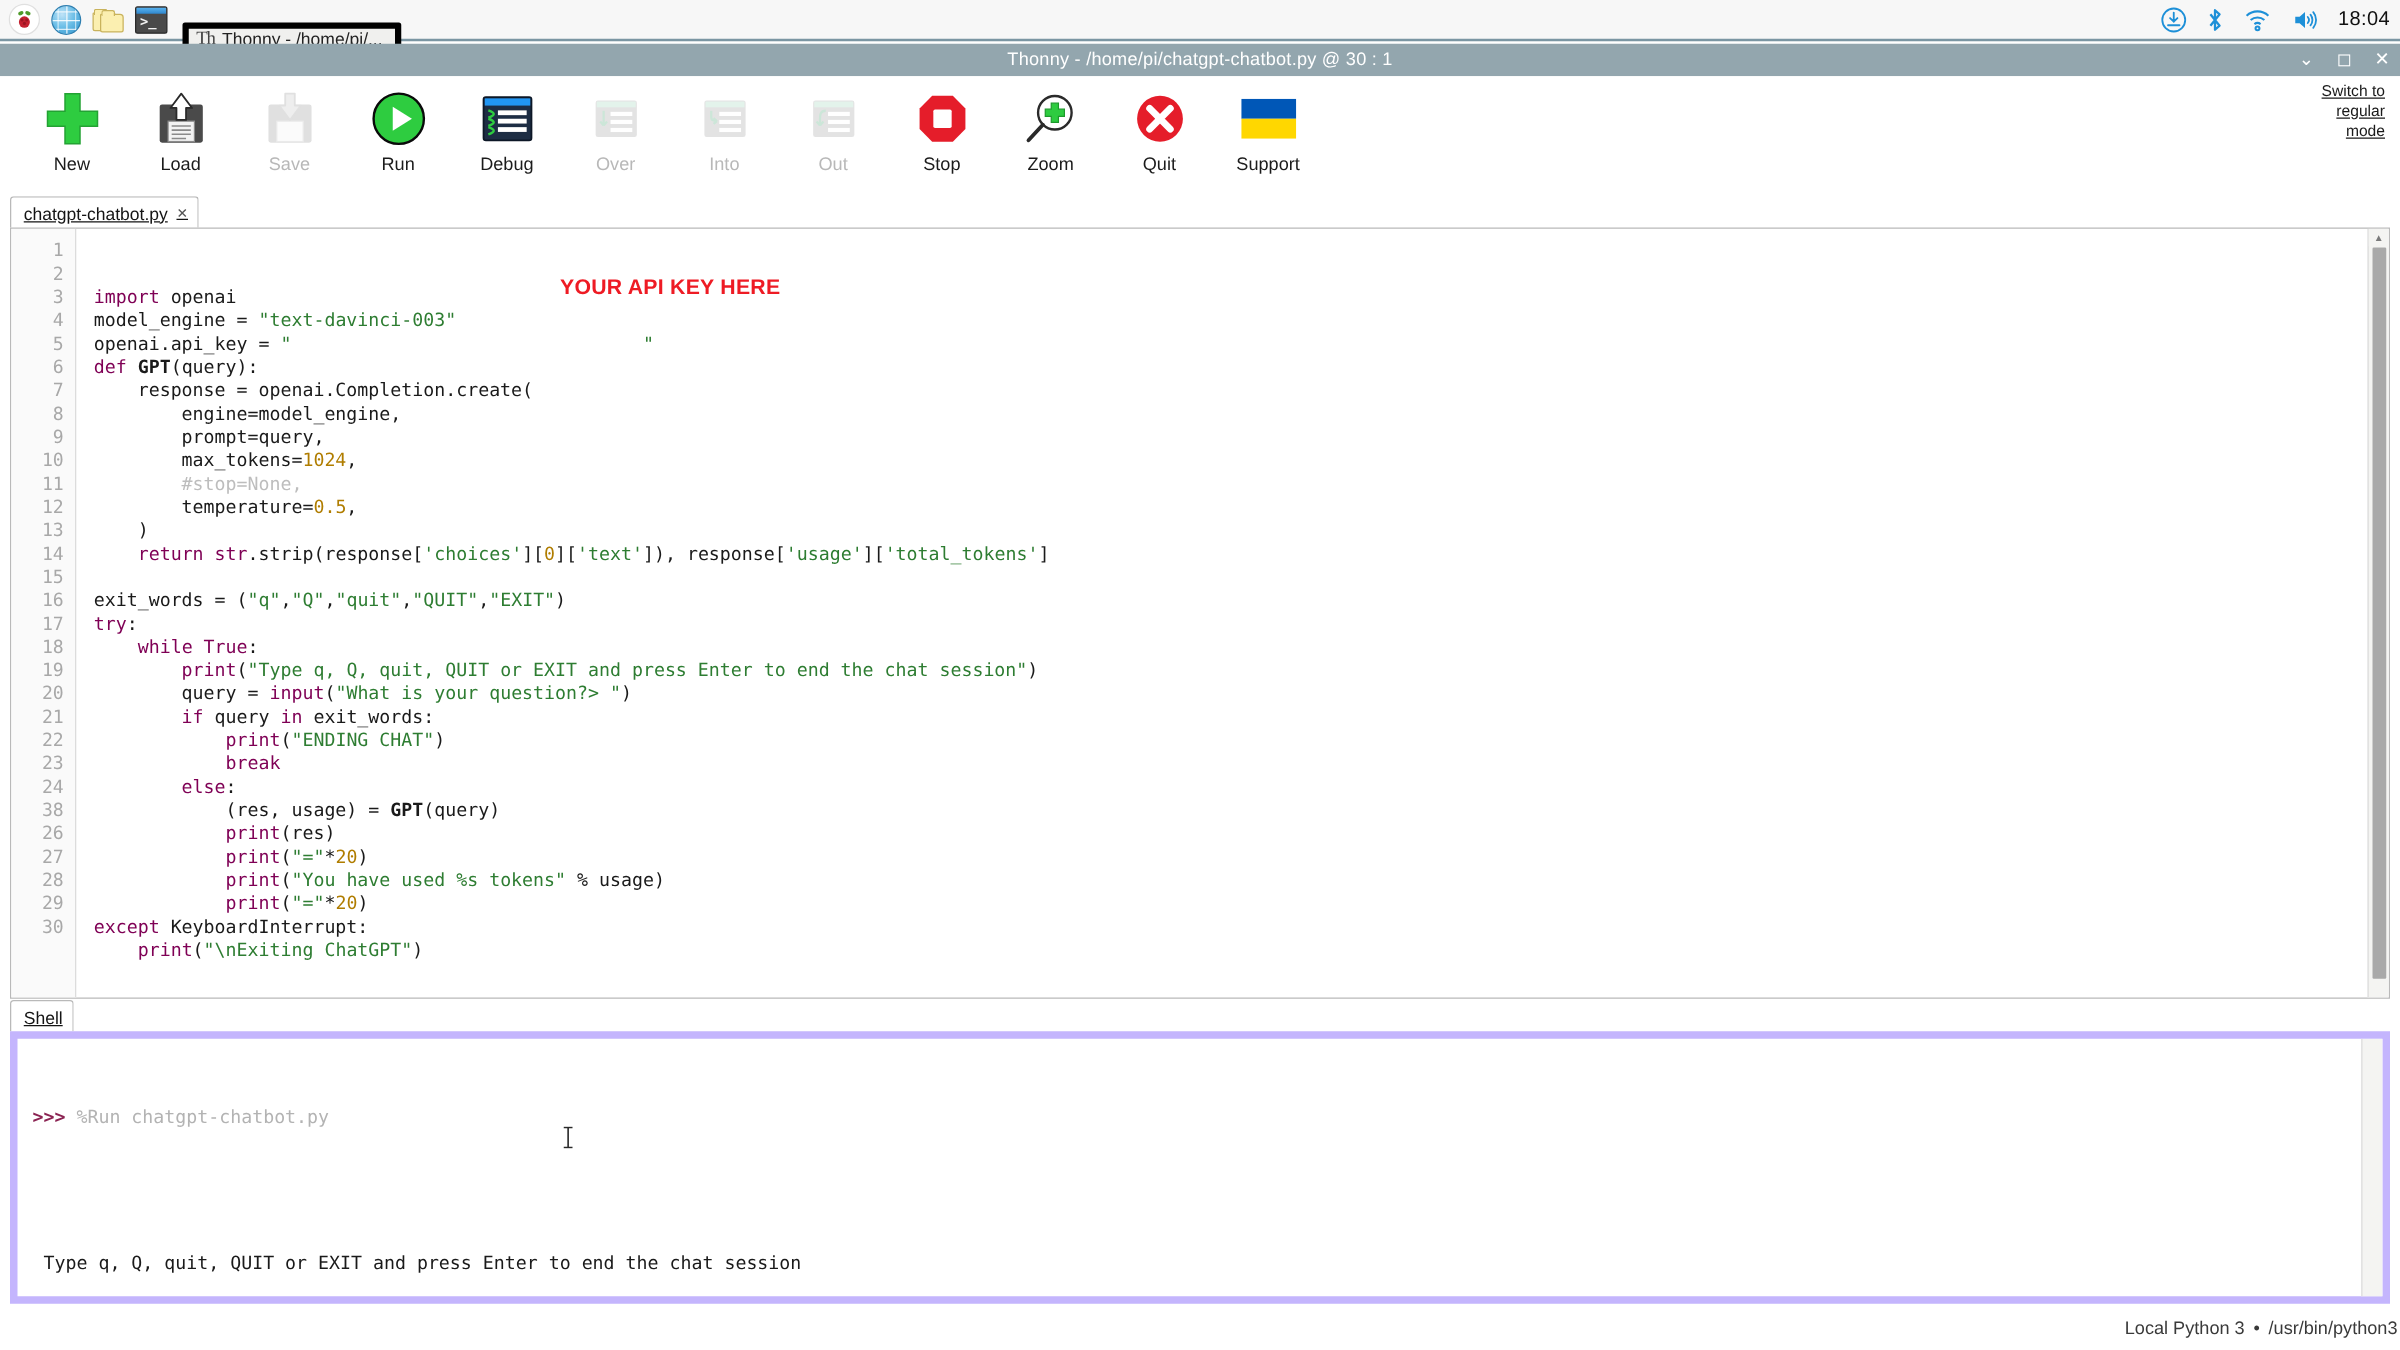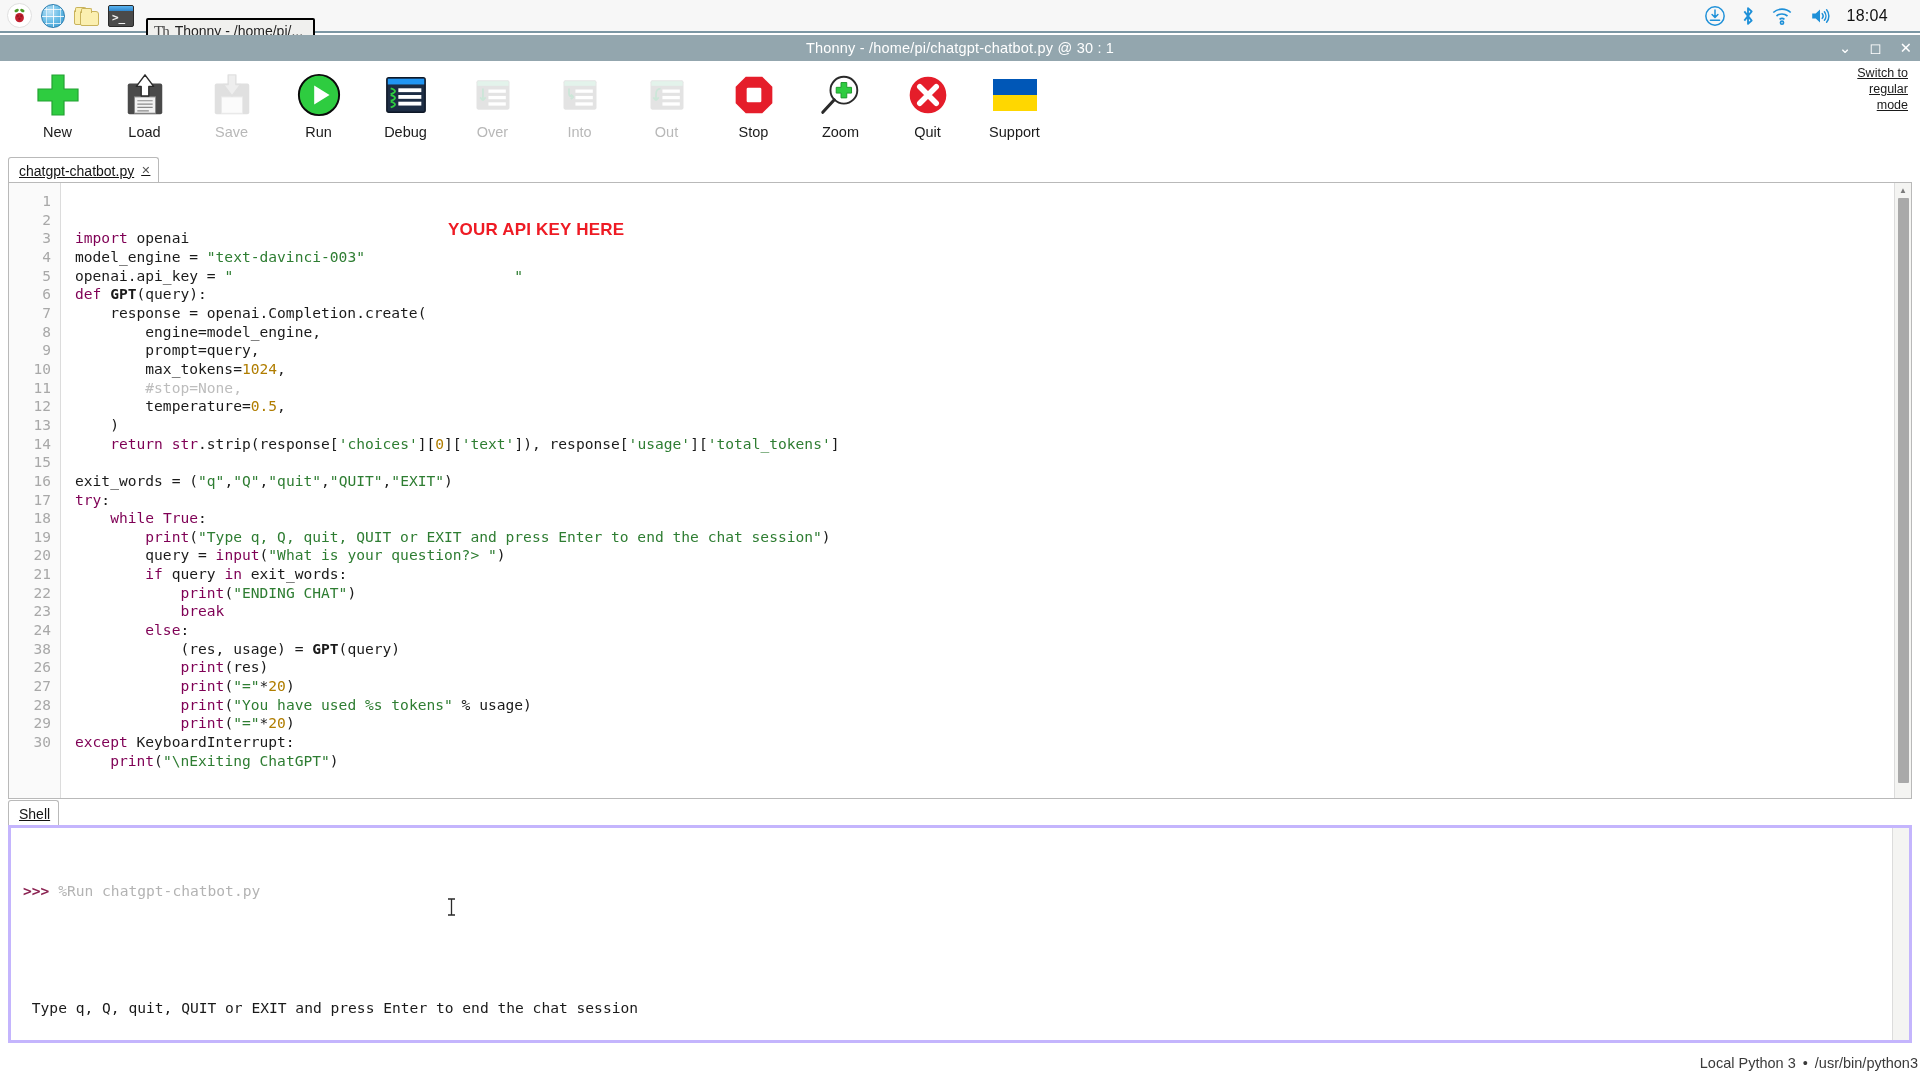--- a/index.html
+++ b/index.html
@@ -62,32 +62,32 @@
     border: 1px solid #2a2a2a; border-radius: 2px; overflow: hidden;
     position: relative;
   }
   .term-ico .bar { height: 5px; background: linear-gradient(#5ab4f0,#2f86cc); }
   .term-ico .pr {
     color: #f2f2f2; font-family: "DejaVu Sans Mono", monospace;
     font-size: 11px; line-height: 13px; padding-left: 3px; font-weight: bold;
   }
   .task-button {
     margin-left: 10px; height: 27px;
-    background: #f0f0ee; border: 2px solid #000000;
+    background: #f0f0ee; border: 5px solid #000000;
     border-radius: 2px; display: flex; align-items: center;
     padding: 0 10px 0 6px; gap: 6px;
     font-size: 14px; color: #222;
     max-width: 230px;
     margin-top: 31px;
   }
   .task-button .thonny-glyph {
     font-family: "Liberation Serif", serif;
     font-size: 15px; color: #444; letter-spacing: -1px;
   }
-  .tray { margin-left: auto; display: flex; align-items: center; gap: 14px; padding-right: 32px; }
+  .tray { margin-left: auto; display: flex; align-items: center; gap: 14px; padding-right: 8px; }
   .tray svg { display: block; }
   .tray-clock { font-size: 16px; color: #111; letter-spacing: .3px; }
 
   
   #titlebar {
     position: absolute; top: 35px; left: 0;
     width: 1920px; height: 26px;
     background: #93a6ae;
     display: flex; align-items: center; justify-content: center;
     color: #ffffff; font-size: 14.5px; letter-spacing: .2px;
@@ -180,21 +180,21 @@
   .sb-thumb { position: absolute; left: 3px; width: 11px; background: #a9a9a9; border-radius: 1px; }
 
   
   #shell-tabs {
     position: absolute; top: 800px; left: 8px;
     height: 26px; display: flex; align-items: flex-end;
   }
   #shell-frame {
     position: absolute; top: 825px; left: 8px;
     width: 1904px; height: 218px;
-    background: #ffffff; border: 3px solid #c4b5fd;
+    background: #ffffff; border: 6px solid #c4b5fd;
     overflow: hidden;
   }
   #shell-text {
     padding: 14px 0 0 12px;
     font-family: "DejaVu Sans Mono", monospace;
     font-size: 14.6px; line-height: 19.5px;
     color: #1a1a1a; white-space: pre; position: relative;
   }
   .prompt { color: #8b2352; font-weight: bold; }
   .magic  { color: #b3b3b3; }

